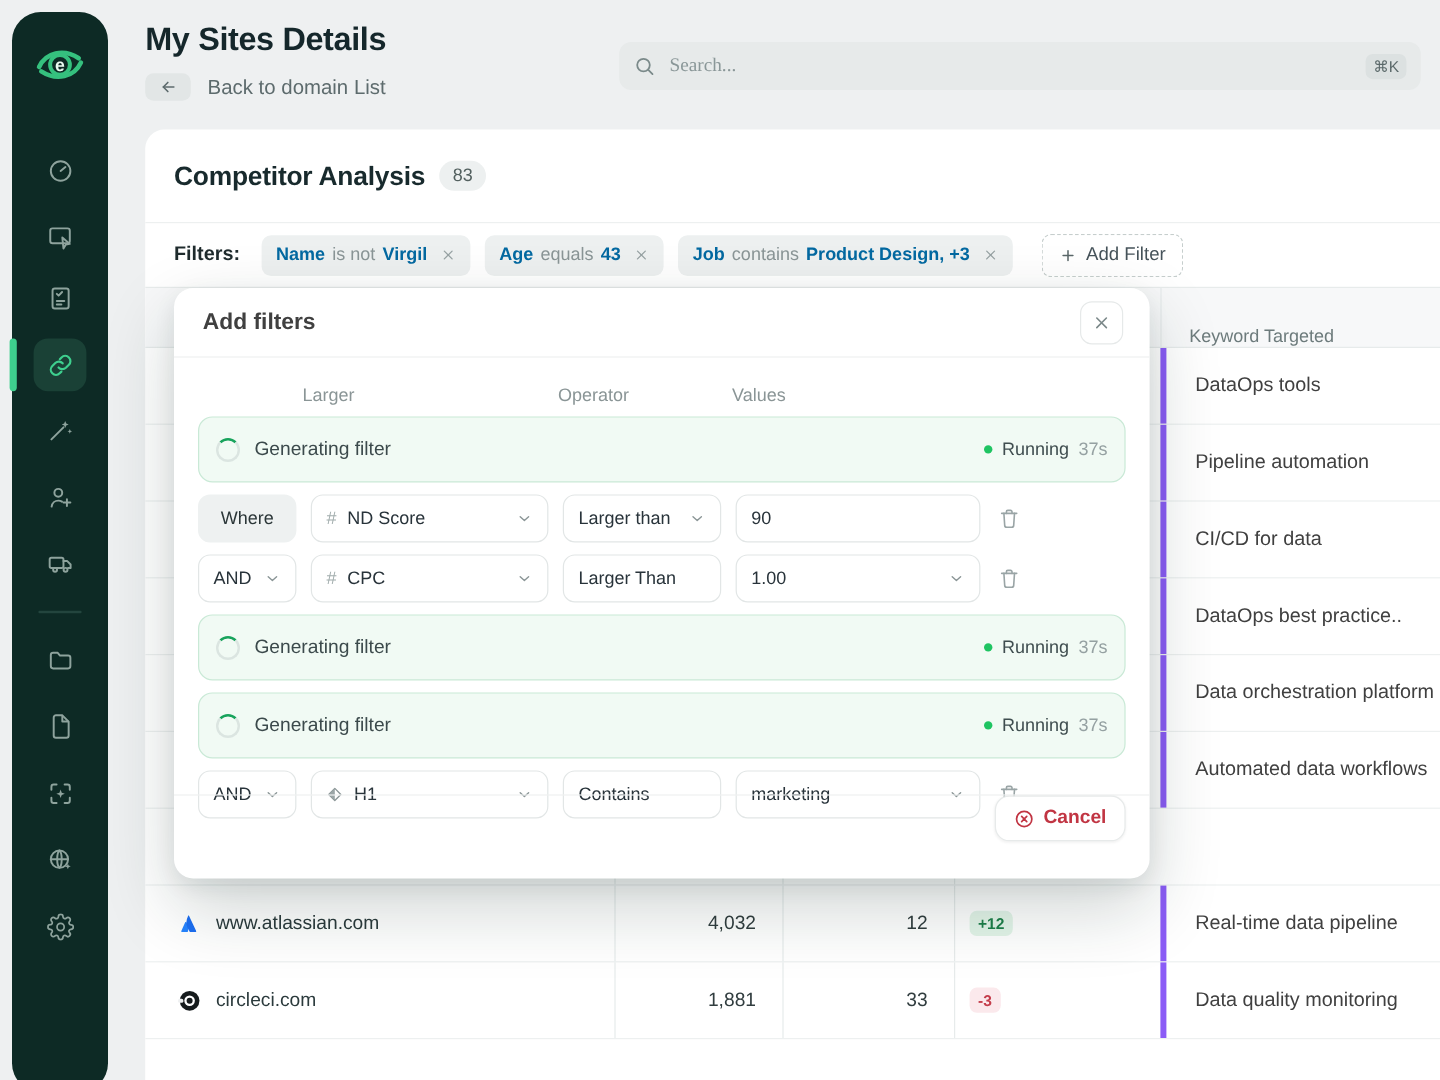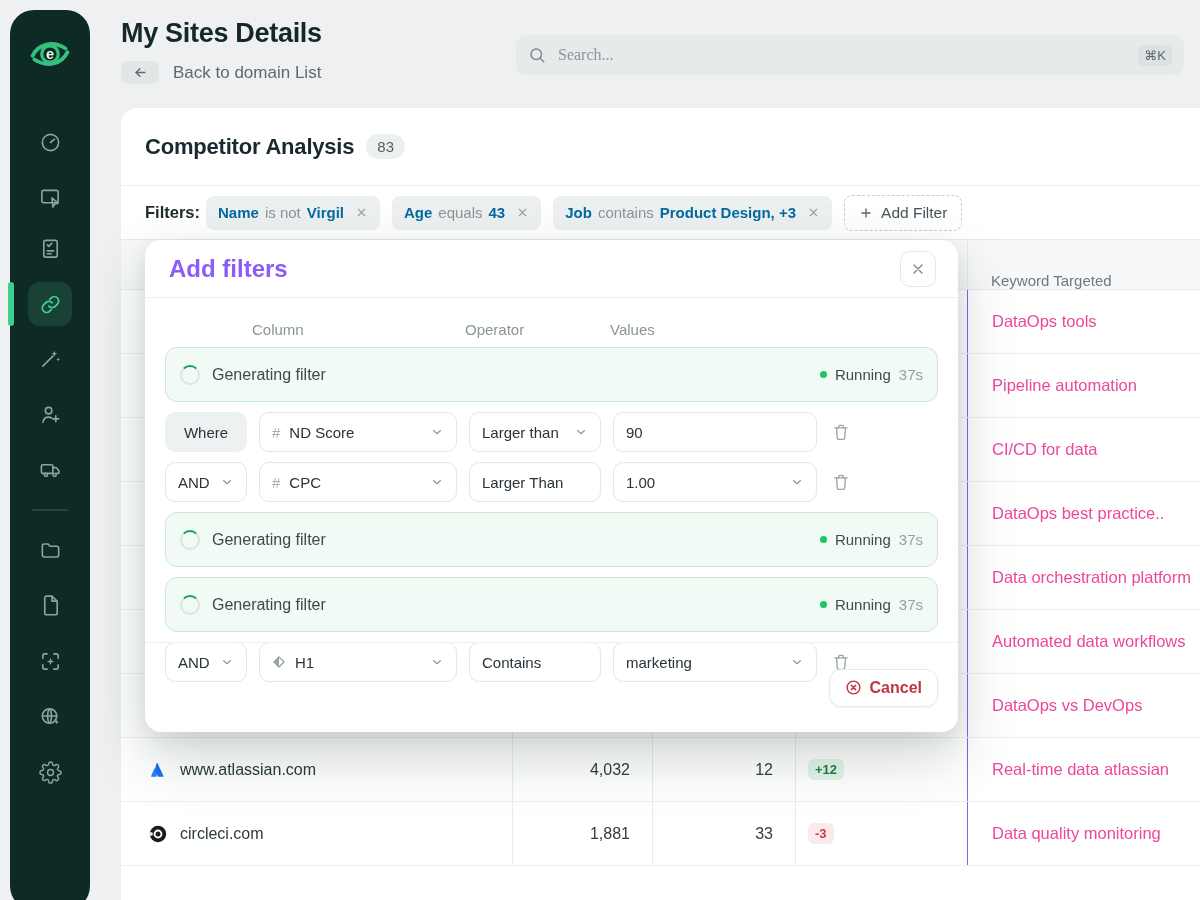--- a/index.html
+++ b/index.html
@@ -39,21 +39,21 @@
 
   
   .card{position:absolute;left:121px;top:108px;width:1079px;height:792px;background:#fff;
     border-radius:16px 0 0 0;overflow:hidden;}
   .card-title{height:78px;display:flex;align-items:center;padding-left:24px;
     border-bottom:1px solid #edf0f0;box-sizing:border-box;}
   .panel-title{font-size:22px;font-weight:700;color:#182a2d;letter-spacing:-.2px;}
   .count-badge{margin-left:12px;background:#edf0f0;border-radius:999px;padding:4px 11px;
     font-size:15px;color:#53605f;}
   .card-filters{height:54px;display:flex;align-items:center;padding-left:24px;
-    border-bottom:1px solid #e7ebeb;box-sizing:border-box;}
+    border-bottom:1px solid #e7ebeb;box-sizing:border-box;gap:12px;}
   .filters-label{font-size:16.5px;font-weight:700;color:#1f2b2d;margin-right:6px;}
   .chip{height:34px;background:#edf0f0;border-radius:8px;display:flex;align-items:center;
     padding:0 12px;gap:6px;font-size:15px;}
   .chip .f,.chip .v{color:#0369a1;font-weight:700;}
   .chip .o{color:#8a9596;font-weight:400;}
   .chip .x{color:#97a2a3;margin-left:5px;cursor:pointer;width:13px;height:13px;}
   .add-filter{margin-left:12px;height:36px;border:1.5px dashed #c6cecd;border-radius:8px;
     background:transparent;display:flex;align-items:center;gap:8px;padding:0 14px;
     font-size:15.5px;color:#46535a;cursor:pointer;font-family:inherit;}
   .add-filter svg{width:14px;height:14px;color:#5a6769;}
@@ -64,34 +64,34 @@
     font-size:15px;color:#6d7b7c;}
   .kw-border{position:absolute;left:846px;top:0;bottom:0;width:1px;background:#e7ebeb;}
 
   .t-row{height:64px;display:grid;grid-template-columns:391px 140px 143px 172px 233px;
     border-bottom:1px solid #edf0f0;box-sizing:border-box;}
   .cell{display:flex;align-items:center;box-sizing:border-box;min-width:0;}
   .c-domain{padding-left:27px;gap:12px;font-size:16px;color:#2b3a3c;}
   .c-m1,.c-m2{justify-content:flex-end;padding-right:22px;font-size:16px;color:#313d3f;
     border-left:1px solid #e7ebeb;}
   .c-badge{padding-left:12px;border-left:1px solid #e7ebeb;}
-  .c-kw{padding-left:24px;border-left:1px solid #8b5cf6;font-size:16.5px;color:#ec4899;
+  .c-kw{padding-left:24px;border-left:5px solid #8b5cf6;font-size:16.5px;color:#404040;
     white-space:nowrap;overflow:hidden;}
   .badge{border-radius:6px;padding:3px 7px;font-size:13px;font-weight:600;}
   .badge.up{background:#e3f5e9;color:#1c7f49;}
   .badge.down{background:#fbe9ec;color:#c43d4b;}
   .favicon{width:20px;height:20px;flex:none;}
 
   
   .modal{position:absolute;left:145px;top:240px;width:813px;height:492px;background:#fff;
     border-radius:16px;z-index:30;
     box-shadow:0 24px 60px rgba(15,40,35,.20),0 6px 18px rgba(15,40,35,.08);}
   .modal-header{height:58px;display:flex;align-items:center;justify-content:space-between;
     padding:0 22px 0 24px;border-bottom:1px solid #eef0f0;box-sizing:border-box;}
-  .modal-title{font-size:24px;font-weight:700;color:#8b5cf6;}
+  .modal-title{font-size:19px;font-weight:700;color:#404040;}
   .modal-close{width:36px;height:36px;border:1px solid #e6e9e9;border-radius:10px;background:#fff;
     display:flex;align-items:center;justify-content:center;color:#7b8889;cursor:pointer;padding:0;}
   .modal-close svg{width:16px;height:16px;}
   .modal-body{padding:0 20px;}
   .col-labels{height:49px;position:relative;}
   .col-labels span{position:absolute;bottom:9px;font-size:15px;color:#8a9596;}
   .cl-0{left:87px;} .cl-1{left:300px;} .cl-2{left:445px;}
 
   .gen-row{height:55px;background:#f1faf4;border:1px solid #c9e9d6;border-radius:12px;
     display:flex;align-items:center;padding:0 14px;box-sizing:border-box;margin-bottom:10px;}
@@ -111,22 +111,22 @@
   .ctrl.where{background:#eef1f1;border:none;justify-content:center;color:#2b3638;}
   .w-conj{width:82px;flex:none;}
   .w-col{width:198px;flex:none;}
   .w-op{width:132px;flex:none;}
   .w-val{width:204px;flex:none;}
   .chev{margin-left:auto;width:14px;height:14px;color:#8a9596;flex:none;}
   .hash{color:#a3aeae;margin-right:9px;font-size:15px;font-weight:400;}
   .dia{margin-right:9px;width:14px;height:14px;color:#8a9596;flex:none;}
   .trash{width:20px;height:20px;color:#9aa5a6;cursor:pointer;flex:none;margin-left:2px;}
 
-  .modal-footer{position:absolute;left:0;right:0;bottom:0;height:90px;border-top:1px solid #eef0f0;
-    display:flex;align-items:center;justify-content:flex-end;padding:0 20px;box-sizing:border-box;}
+  .modal-footer{position:absolute;left:0;right:0;bottom:0;height:70px;border-top:1px solid #eef0f0;
+    display:flex;justify-content:flex-end;padding:0 20px;box-sizing:border-box;}
   .cancel-btn{height:38px;border:1px solid #e7eaea;border-radius:12px;background:#fff;
     box-shadow:0 1px 2px rgba(0,0,0,.05);display:flex;align-items:center;gap:8px;padding:0 15px;
     font-size:16px;font-weight:600;color:#c13543;cursor:pointer;font-family:inherit;}
   .cancel-btn svg{width:17px;height:17px;flex:none;}
 </style>
 </head>
 <body>
 
 <div class="sidebar">
   <div class="logo">
@@ -357,36 +357,35 @@
     <div class="cell c-kw">Automated data workflows</div>
       </div>
       <div class="t-row">
     <div class="cell c-domain">
 
       <span></span>
     </div>
     <div class="cell c-m1"></div>
     <div class="cell c-m2"></div>
     <div class="cell c-badge"></div>
-    <div class="cell c-kw">DataOps vs DevOps</div>
       </div>
       <div class="t-row">
     <div class="cell c-domain">
       <svg class="favicon" viewBox="0 0 20 20">
             <path fill="#2684ff" d="M7.35 8.6c-.3-.4-.9-.32-1.1.12L3.1 15.9c-.18.4.11.86.55.86h4.5c.15 0 .29-.09.35-.23 1-2.05.4-5.18-1.15-7.93z"></path>
             <path fill="#1c6ef2" d="M9.6 3.25c-.18-.36-.7-.36-.88 0-1.64 3.3-1.84 6.8-.54 9.76l1.9 3.52c.07.14.2.23.35.23h4.5c.44 0 .73-.46.55-.86z"></path>
           </svg>
       <span>www.atlassian.com</span>
     </div>
     <div class="cell c-m1">4,032</div>
     <div class="cell c-m2">12</div>
     <div class="cell c-badge">
           <span class="badge up">+12</span>
         </div>
-    <div class="cell c-kw">Real-time data atlassian</div>
+    <div class="cell c-kw">Real-time data pipeline</div>
       </div>
       <div class="t-row">
     <div class="cell c-domain">
       <svg class="favicon" viewBox="0 0 20 20">
             <circle cx="10" cy="10" r="8.2" fill="#161b1d"></circle>
             <circle cx="10" cy="10" r="4.4" fill="#fff"></circle>
             <circle cx="10" cy="10" r="2.5" fill="#161b1d"></circle>
             <rect x="0.4" y="8.3" width="4.4" height="3.4" rx="1.4" fill="#eef0f1"></rect>
           </svg>
       <span>circleci.com</span>
@@ -405,21 +404,21 @@
   <div class="modal-header">
     <span class="modal-title">Add filters</span>
     <button class="modal-close">
       <svg viewBox="0 0 24 24" fill="none" stroke="currentColor" stroke-width="2" stroke-linecap="round">
         <path d="M6 6l12 12M18 6L6 18"></path>
       </svg>
     </button>
   </div>
   <div class="modal-body">
     <div class="col-labels">
-      <span class="cl-0">Column</span>
+      <span class="cl-0">Larger</span>
       <span class="cl-1">Operator</span>
       <span class="cl-2">Values</span>
     </div>
     <div id="modal-items">
         <div class="gen-row">
           <span class="spinner"></span>
       <span class="gen-label">Generating filter</span>
       <span class="gen-status">
         <span class="dot"></span>
         <span class="s">Running</span>

